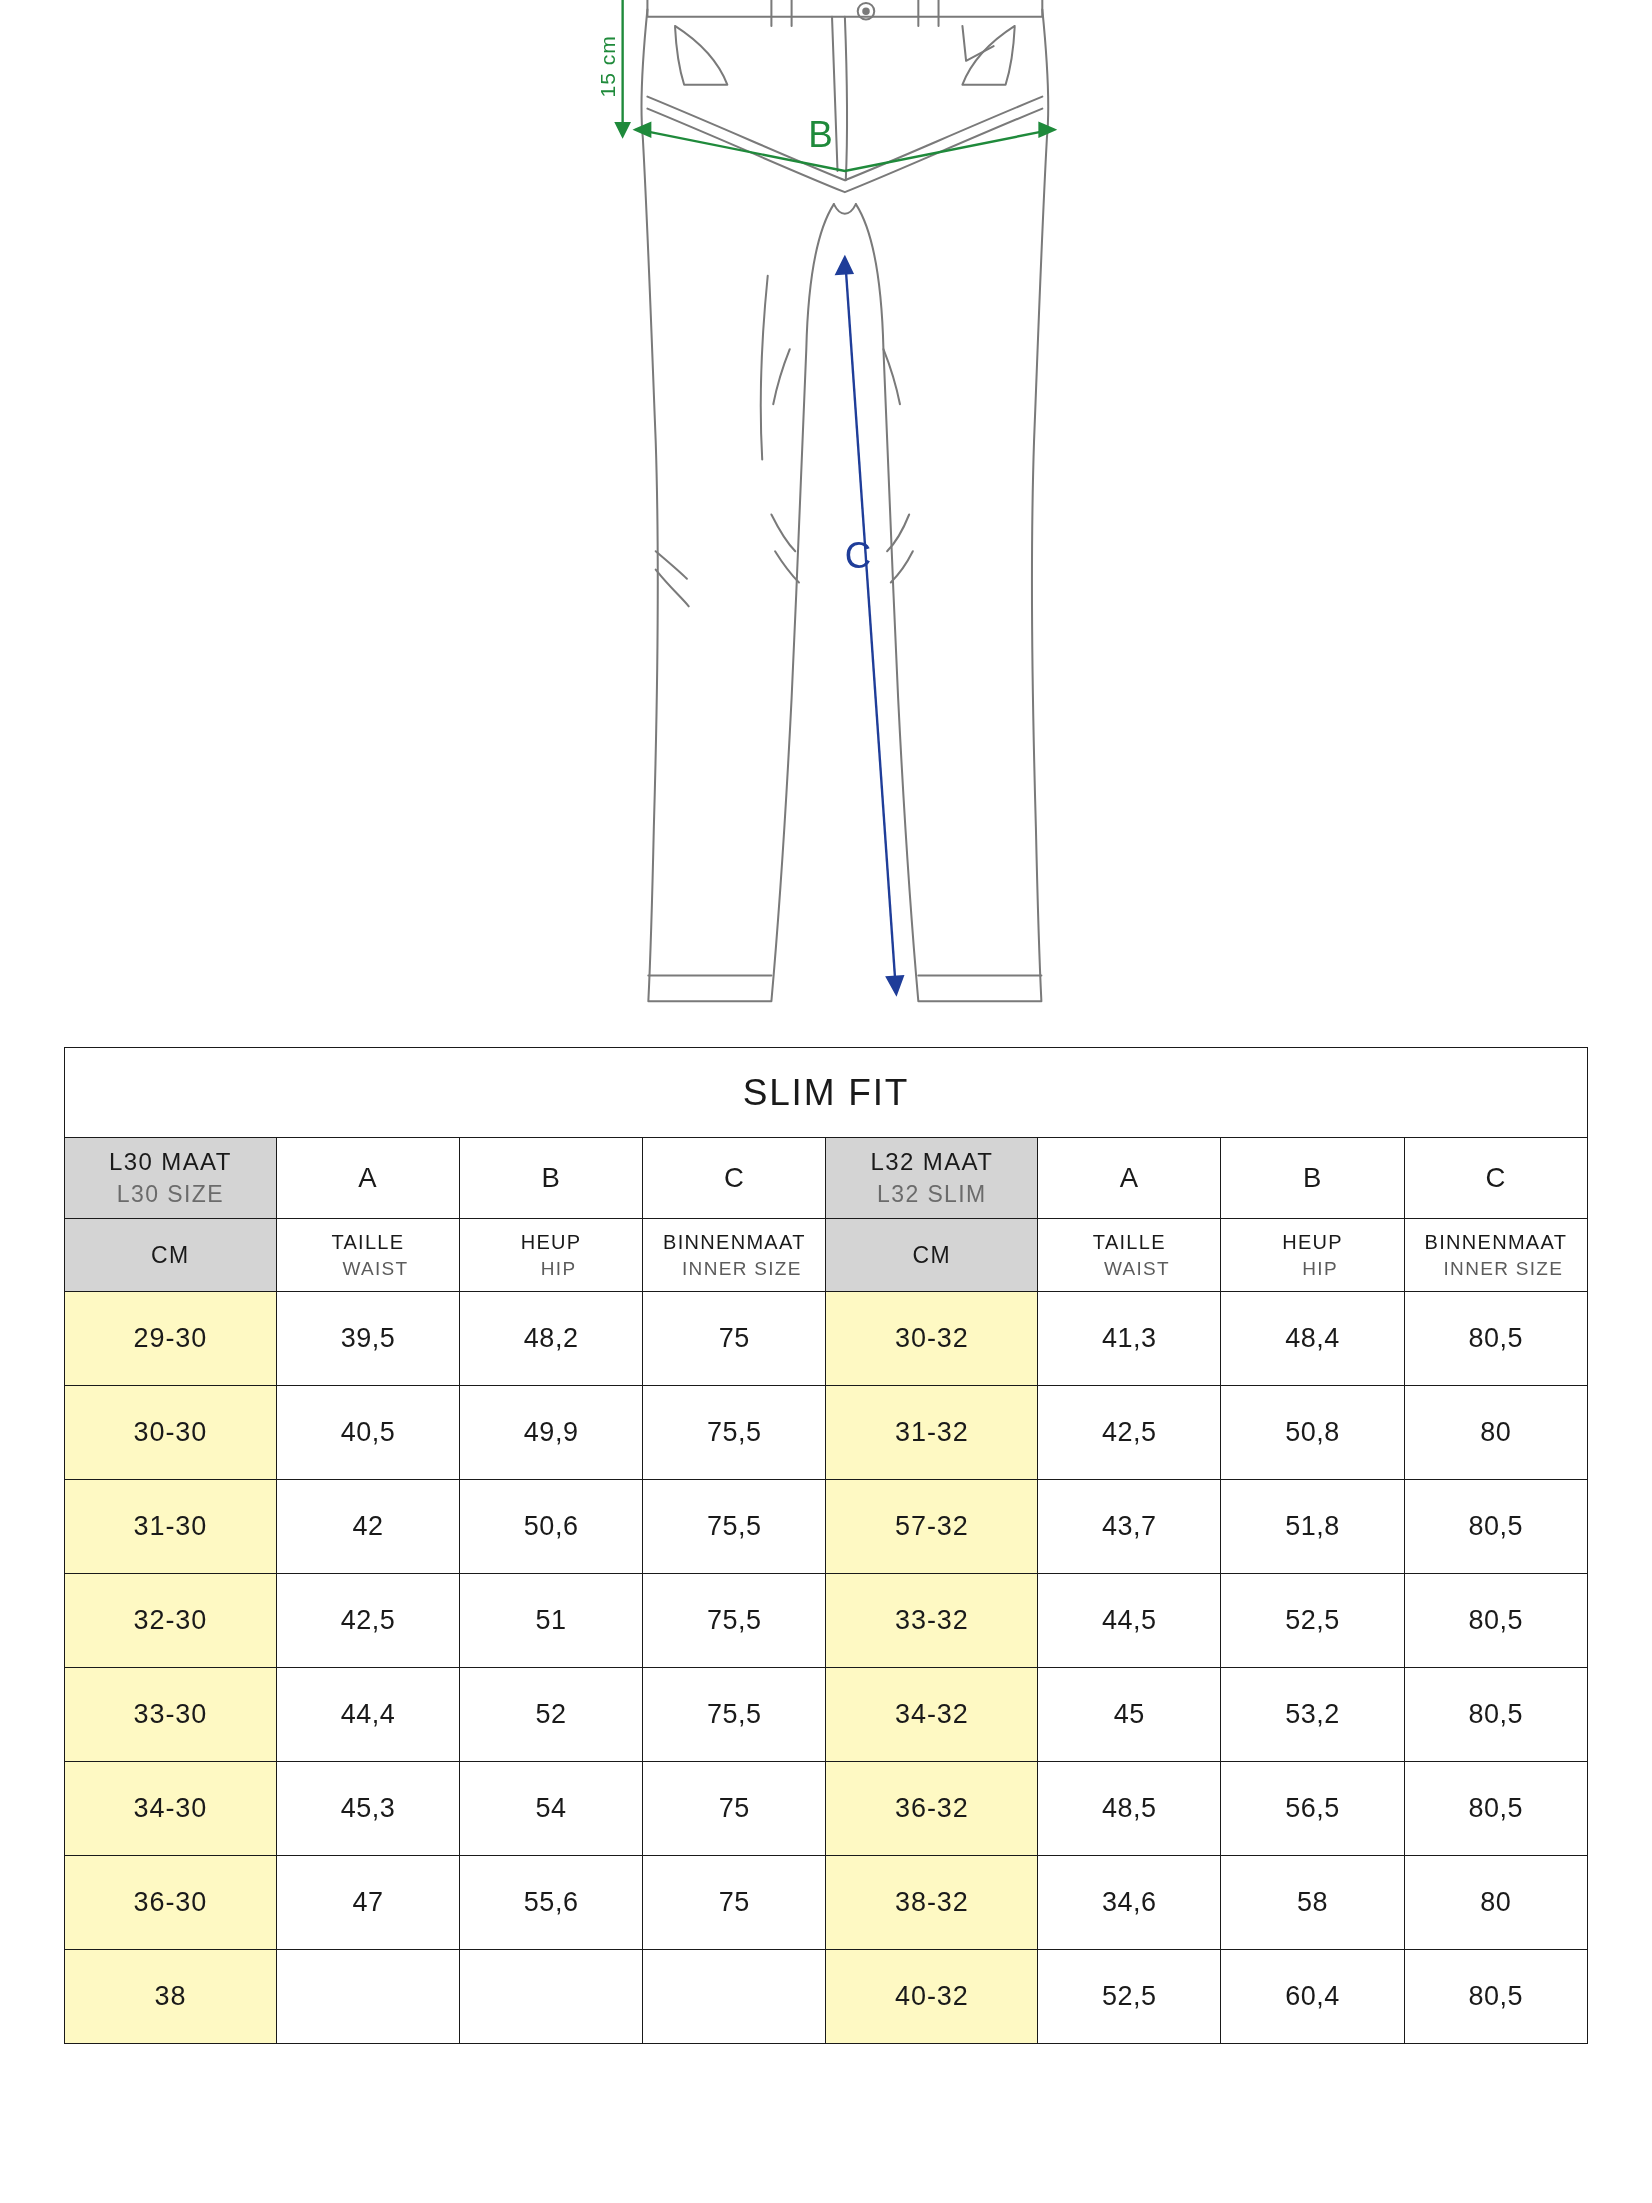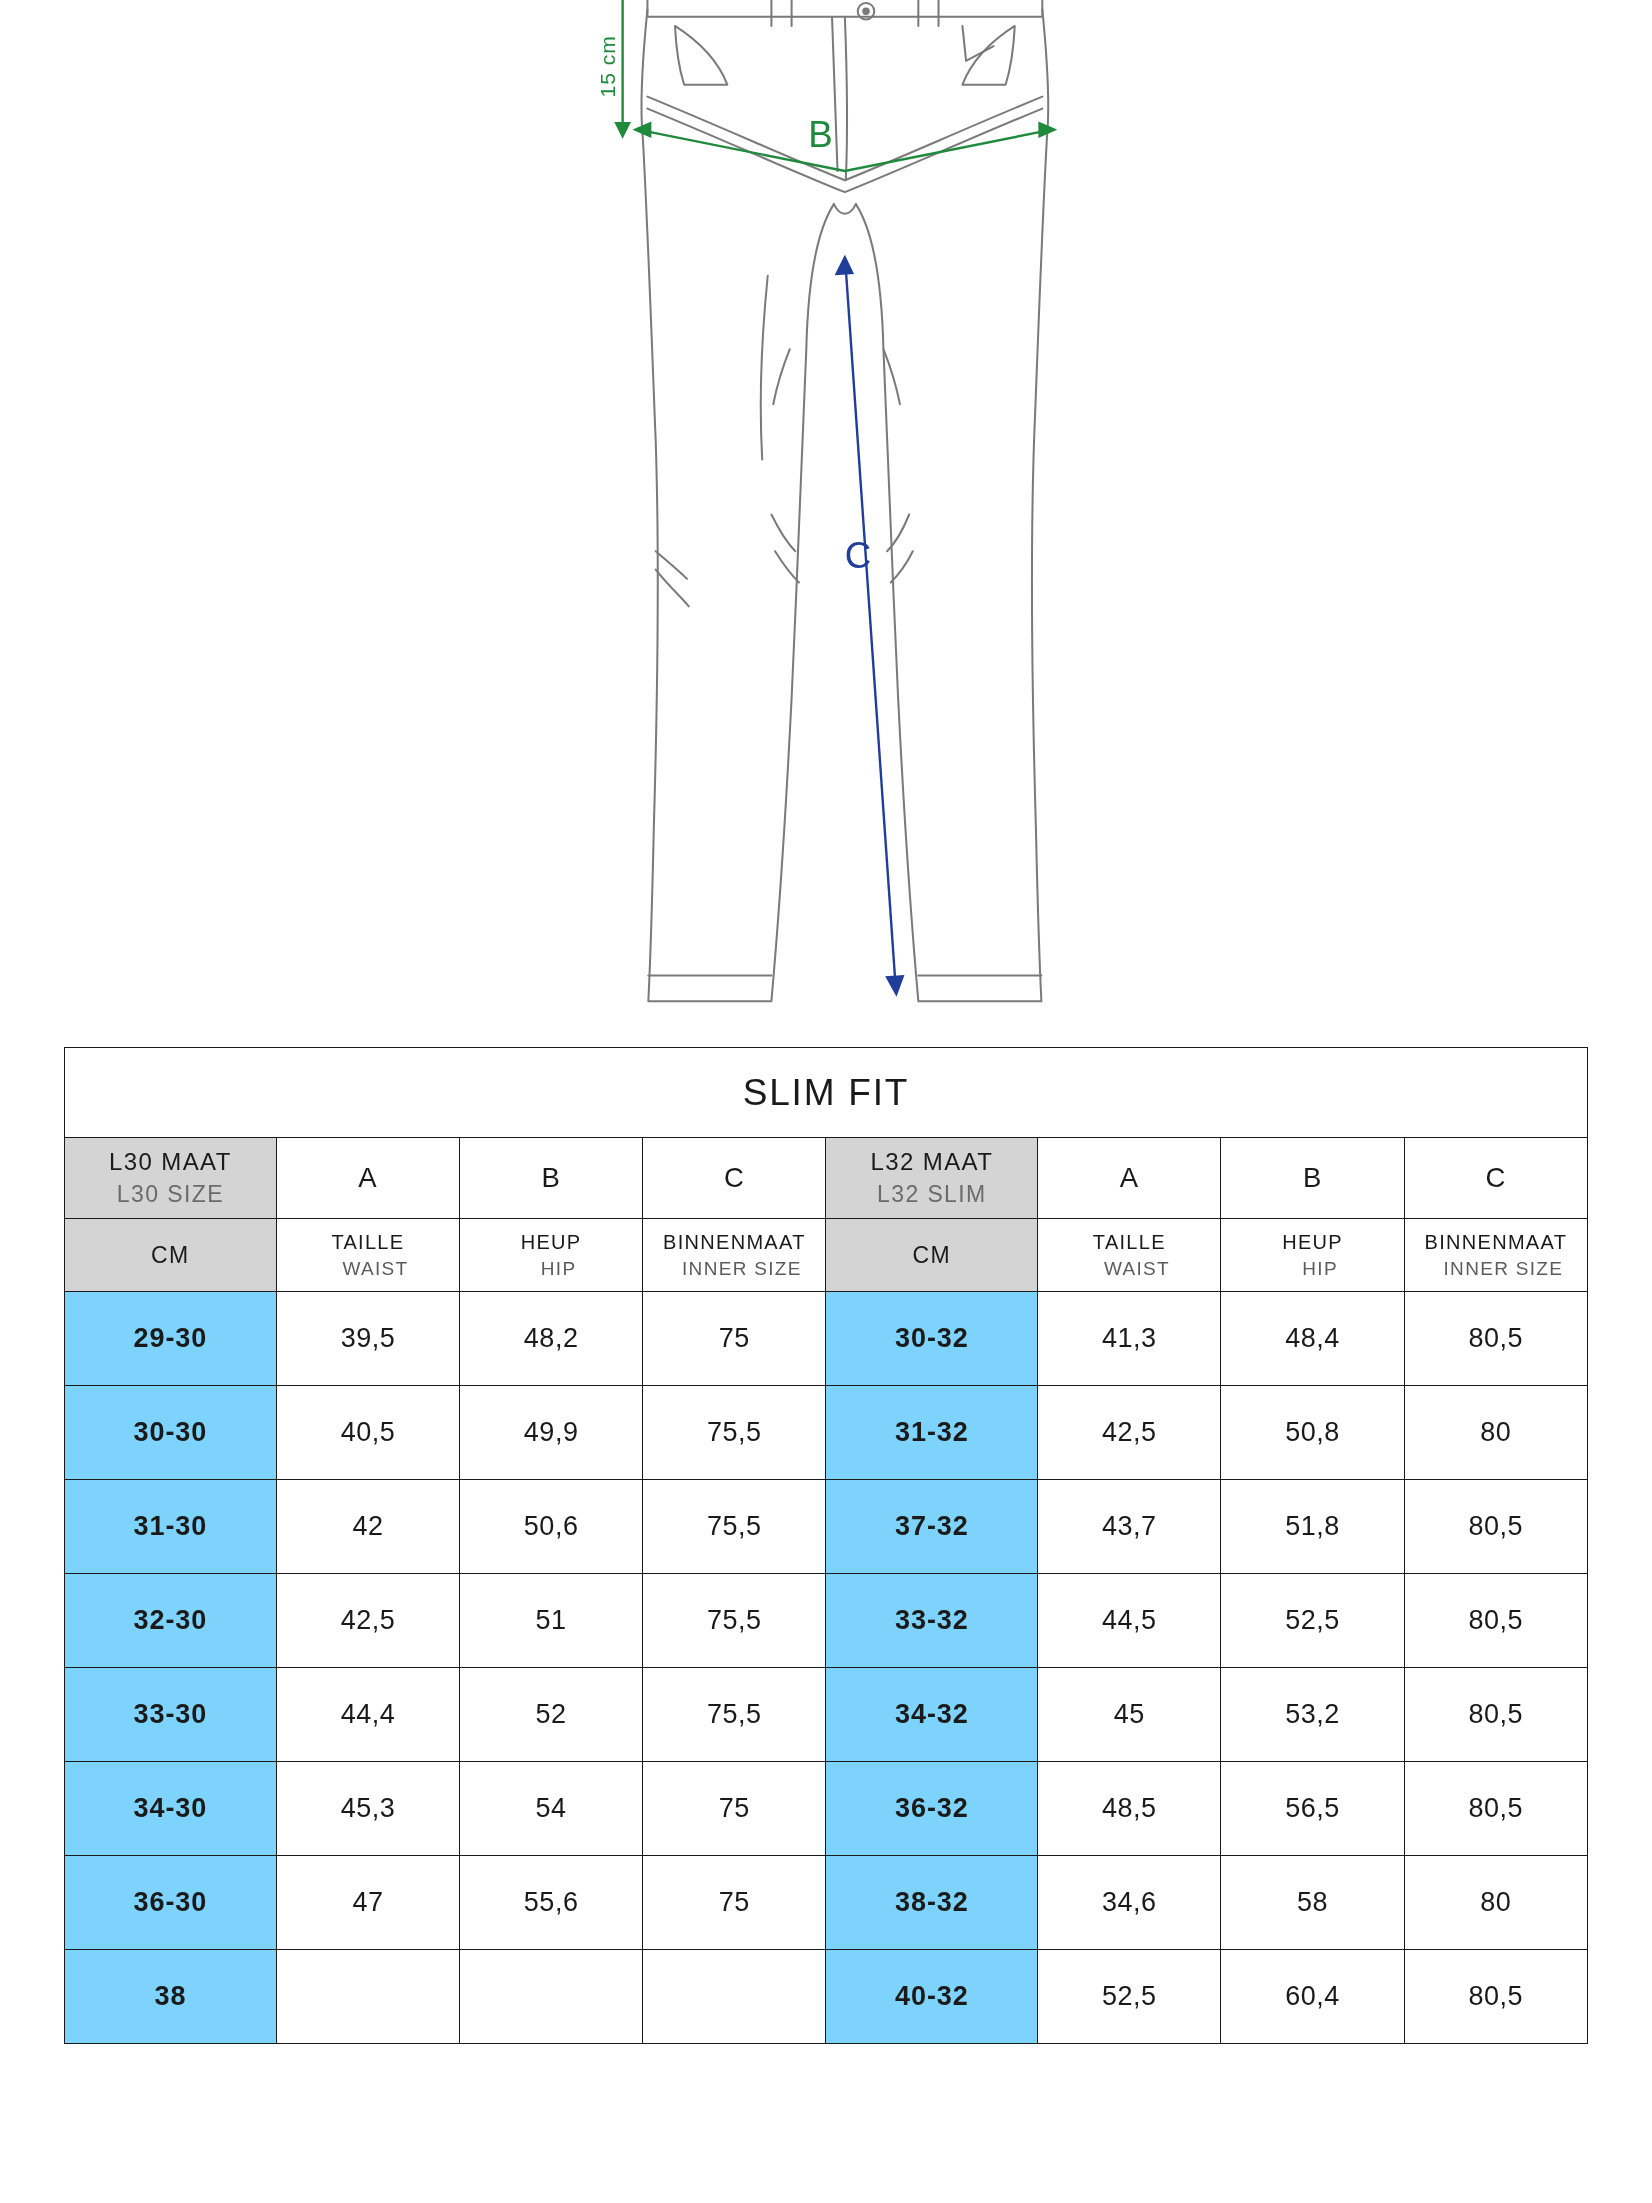--- a/index.html
+++ b/index.html
@@ -104,22 +104,22 @@
     letter-spacing: 1.3px;
     margin-left: 15px;
   }
 
   .data-row td {
     height: 94px;
     font-size: 27px;
     letter-spacing: 0.5px;
   }
   .data-row td.sizecol {
-    background: #7dd3fc;
-    font-weight: bold;
+    background: #fef9c3;
+    font-weight: normal;
     font-size: 27px;
     letter-spacing: 0.9px;
   }
 
   
   col.c-size { width: 12.6%; }
   col.c-val  { width: 10.9%; }
 </style>
 </head>
 <body>
@@ -290,21 +290,21 @@
           <td class="sizecol">31-32</td>
           <td>42,5</td>
           <td>50,8</td>
           <td>80</td>
         </tr>
         <tr class="data-row">
           <td class="sizecol">31-30</td>
           <td>42</td>
           <td>50,6</td>
           <td>75,5</td>
-          <td class="sizecol">37-32</td>
+          <td class="sizecol">57-32</td>
           <td>43,7</td>
           <td>51,8</td>
           <td>80,5</td>
         </tr>
         <tr class="data-row">
           <td class="sizecol">32-30</td>
           <td>42,5</td>
           <td>51</td>
           <td>75,5</td>
           <td class="sizecol">33-32</td>

